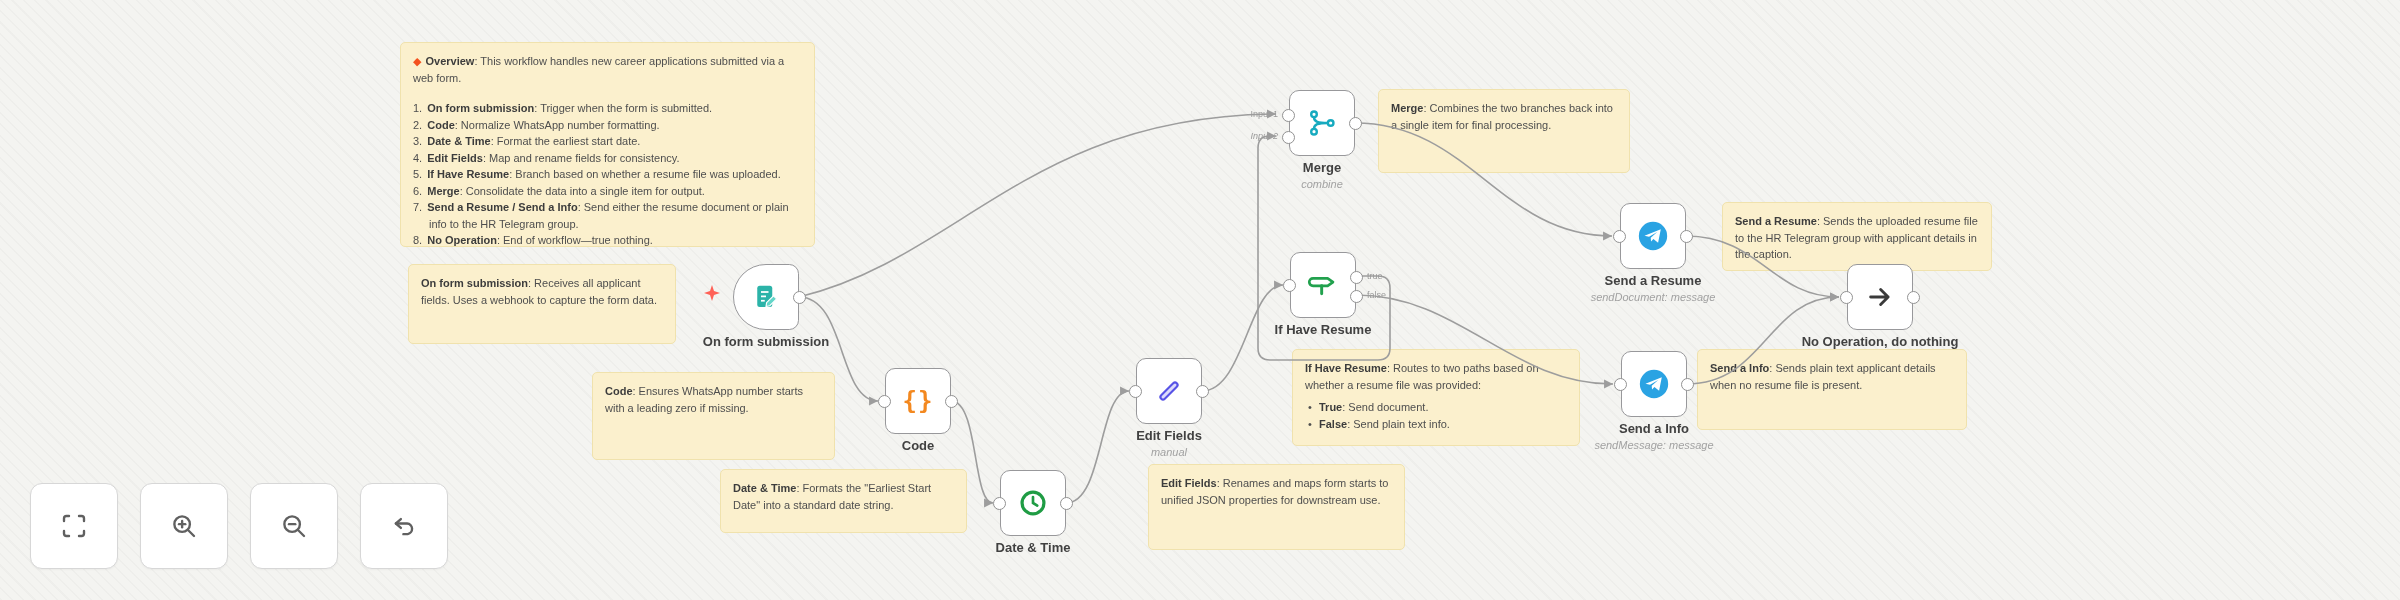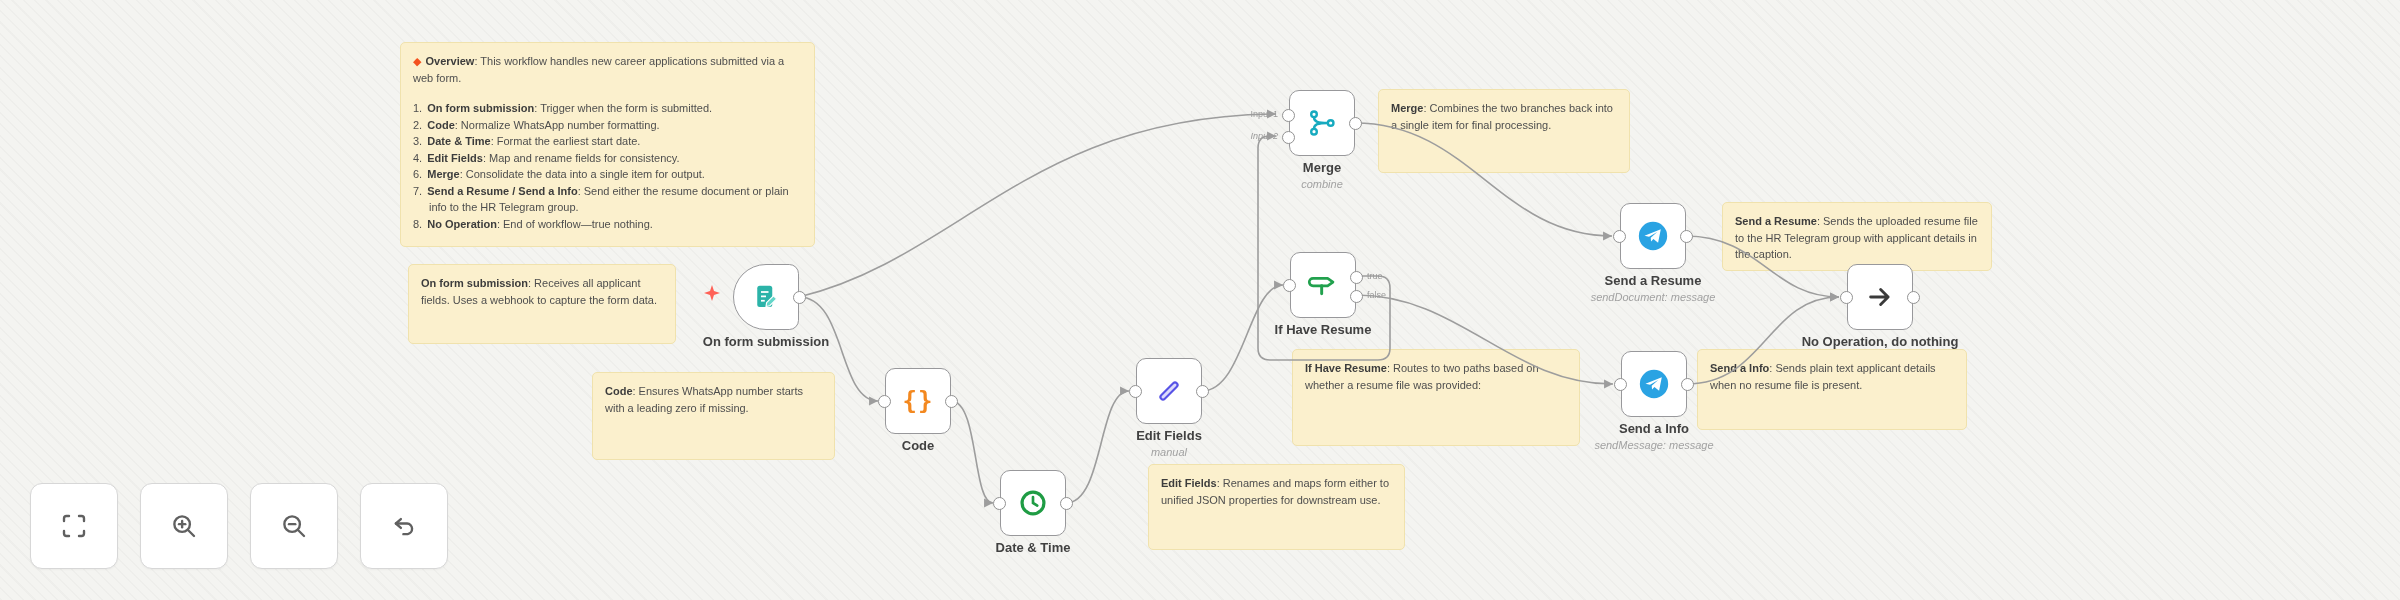--- a/index.html
+++ b/index.html
@@ -78,40 +78,48 @@
 
   <div class="note" style="left:400px;top:42px;width:415px;height:205px;">
     <div>
       <span class="dot">◆</span><b>Overview</b><span>: This workflow handles new career applications submitted via a web form.</span>
     </div>
     <div class="ov-gap"></div>
     <div class="note-li"><span class="num">1.</span> <b>On form submission</b><span>: Trigger when the form is submitted.</span></div>
     <div class="note-li"><span class="num">2.</span> <b>Code</b><span>: Normalize WhatsApp number formatting.</span></div>
     <div class="note-li"><span class="num">3.</span> <b>Date &amp; Time</b><span>: Format the earliest start date.</span></div>
     <div class="note-li"><span class="num">4.</span> <b>Edit Fields</b><span>: Map and rename fields for consistency.</span></div>
+    <div class="note-li"><span class="num">5.</span> <b>If Have Resume</b><span>: Branch based on whether a resume file was uploaded.</span></div>
     <div class="note-li"><span class="num">6.</span> <b>Merge</b><span>: Consolidate the data into a single item for output.</span></div>
     <div class="note-li"><span class="num">7.</span> <b>Send a Resume / Send a Info</b><span>: Send either the resume document or plain info to the HR Telegram group.</span></div>
     <div class="note-li"><span class="num">8.</span> <b>No Operation</b><span>: End of workflow—true nothing.</span></div>
   </div>
 
   <div class="note" style="left:408px;top:264px;width:268px;height:80px;">
     <b>On form submission</b><span>: Receives all applicant fields. Uses a webhook to capture the form data.</span>
   </div>
 
   <div class="note" style="left:592px;top:372px;width:243px;height:88px;">
     <b>Code</b><span>: Ensures WhatsApp number starts with a leading zero if missing.</span>
   </div>
 
+  <div class="note" style="left:720px;top:469px;width:247px;height:64px;">
+    <b>Date &amp; Time</b><span>: Formats the "Earliest Start Date" into a standard date string.</span>
+  </div>
 
   <div class="note" style="left:1148px;top:464px;width:257px;height:86px;">
-    <b>Edit Fields</b><span>: Renames and maps form either to unified JSON properties for downstream use.</span>
+    <b>Edit Fields</b><span>: Renames and maps form starts to unified JSON properties for downstream use.</span>
   </div>
 
   <div class="note" style="left:1292px;top:349px;width:288px;height:97px;">
     <b>If Have Resume</b><span>: Routes to two paths based on whether a resume file was provided:</span>
+    <div class="note-bullets">
+      <div class="note-bullet"><b>True</b><span>: Send document.</span></div>
+      <div class="note-bullet"><b>False</b><span>: Send plain text info.</span></div>
+    </div>
   </div>
 
   <div class="note" style="left:1378px;top:89px;width:252px;height:84px;">
     <b>Merge</b><span>: Combines the two branches back into a single item for final processing.</span>
   </div>
 
   <div class="note" style="left:1722px;top:202px;width:270px;height:69px;">
     <b>Send a Resume</b><span>: Sends the uploaded resume file to the HR Telegram group with applicant details in the caption.</span>
   </div>
 

